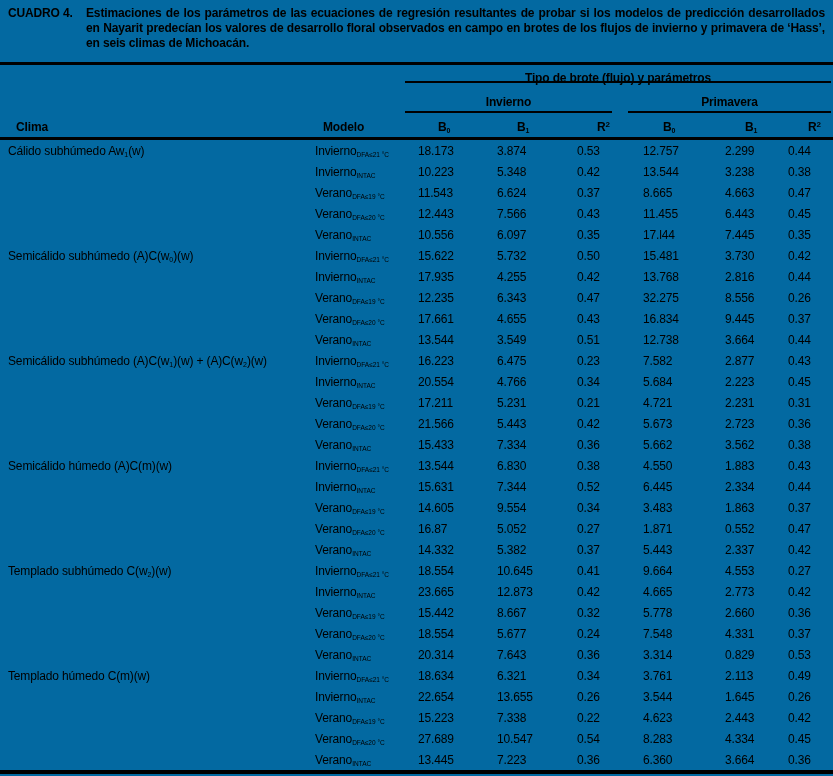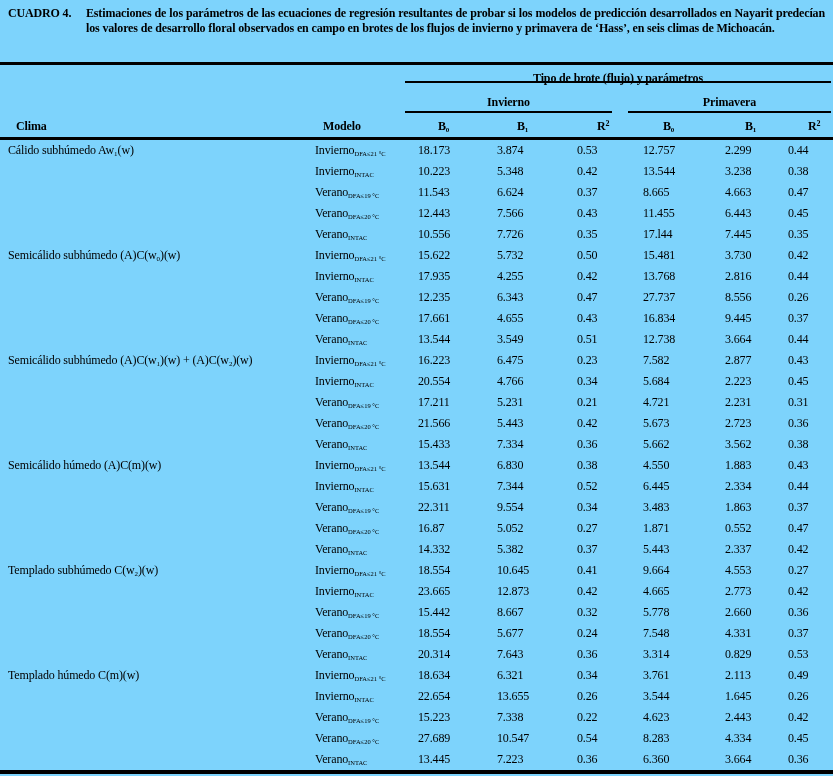--- a/index.html
+++ b/index.html
@@ -1,18 +1,18 @@
 <!DOCTYPE html>
 <html><head>
 <meta charset="utf-8">
 <style>
   html,body{margin:0;padding:0;background:#fff;}
   .page{
-    position:relative;width:833px;height:776px;background:#7dd3fc;color:#000;
-    font-family:Liberation Serif, serif;letter-spacing:-0.15px;overflow:hidden;
+    position:relative;width:833px;height:776px;background:#0369a1;color:#000;
+    font-family:Liberation Sans, sans-serif;letter-spacing:-0.15px;overflow:hidden;
   }
   
   .caption{display:flex;padding:6px 8px 0 8px;font-weight:bold;font-size:12px;line-height:15px;}
   .cap-label{flex:0 0 78px;}
   .cap-text{flex:1;text-align:justify;}
   
   .table{position:absolute;top:62px;left:0;right:0;}
   .rule{background:#000;}
   .rule.thick{height:3px;}
   .rule.thick.bottom{height:4px;}
@@ -118,21 +118,21 @@
           <div class="c num">7.566</div>
           <div class="c num">0.43</div>
           <div class="c num">11.455</div>
           <div class="c num">6.443</div>
           <div class="c num">0.45</div>
         </div>
         <div class="row">
           <div class="c clima-cell"></div>
           <div class="c modelo-cell">Verano<sub>INTAC</sub></div>
           <div class="c num">10.556</div>
-          <div class="c num">7.726</div>
+          <div class="c num">6.097</div>
           <div class="c num">0.35</div>
           <div class="c num">17.l44</div>
           <div class="c num">7.445</div>
           <div class="c num">0.35</div>
         </div>
         <div class="row">
           <div class="c clima-cell">Semicálido subhúmedo (A)C(w<sub>0</sub>)(w)</div>
           <div class="c modelo-cell">Invierno<sub>DFA≤21 °C</sub></div>
           <div class="c num">15.622</div>
           <div class="c num">5.732</div>
@@ -150,21 +150,21 @@
           <div class="c num">13.768</div>
           <div class="c num">2.816</div>
           <div class="c num">0.44</div>
         </div>
         <div class="row">
           <div class="c clima-cell"></div>
           <div class="c modelo-cell">Verano<sub>DFA≤19 °C</sub></div>
           <div class="c num">12.235</div>
           <div class="c num">6.343</div>
           <div class="c num">0.47</div>
-          <div class="c num">27.737</div>
+          <div class="c num">32.275</div>
           <div class="c num">8.556</div>
           <div class="c num">0.26</div>
         </div>
         <div class="row">
           <div class="c clima-cell"></div>
           <div class="c modelo-cell">Verano<sub>DFA≤20 °C</sub></div>
           <div class="c num">17.661</div>
           <div class="c num">4.655</div>
           <div class="c num">0.43</div>
           <div class="c num">16.834</div>
@@ -247,21 +247,21 @@
           <div class="c num">15.631</div>
           <div class="c num">7.344</div>
           <div class="c num">0.52</div>
           <div class="c num">6.445</div>
           <div class="c num">2.334</div>
           <div class="c num">0.44</div>
         </div>
         <div class="row">
           <div class="c clima-cell"></div>
           <div class="c modelo-cell">Verano<sub>DFA≤19 °C</sub></div>
-          <div class="c num">22.311</div>
+          <div class="c num">14.605</div>
           <div class="c num">9.554</div>
           <div class="c num">0.34</div>
           <div class="c num">3.483</div>
           <div class="c num">1.863</div>
           <div class="c num">0.37</div>
         </div>
         <div class="row">
           <div class="c clima-cell"></div>
           <div class="c modelo-cell">Verano<sub>DFA≤20 °C</sub></div>
           <div class="c num">16.87</div>

